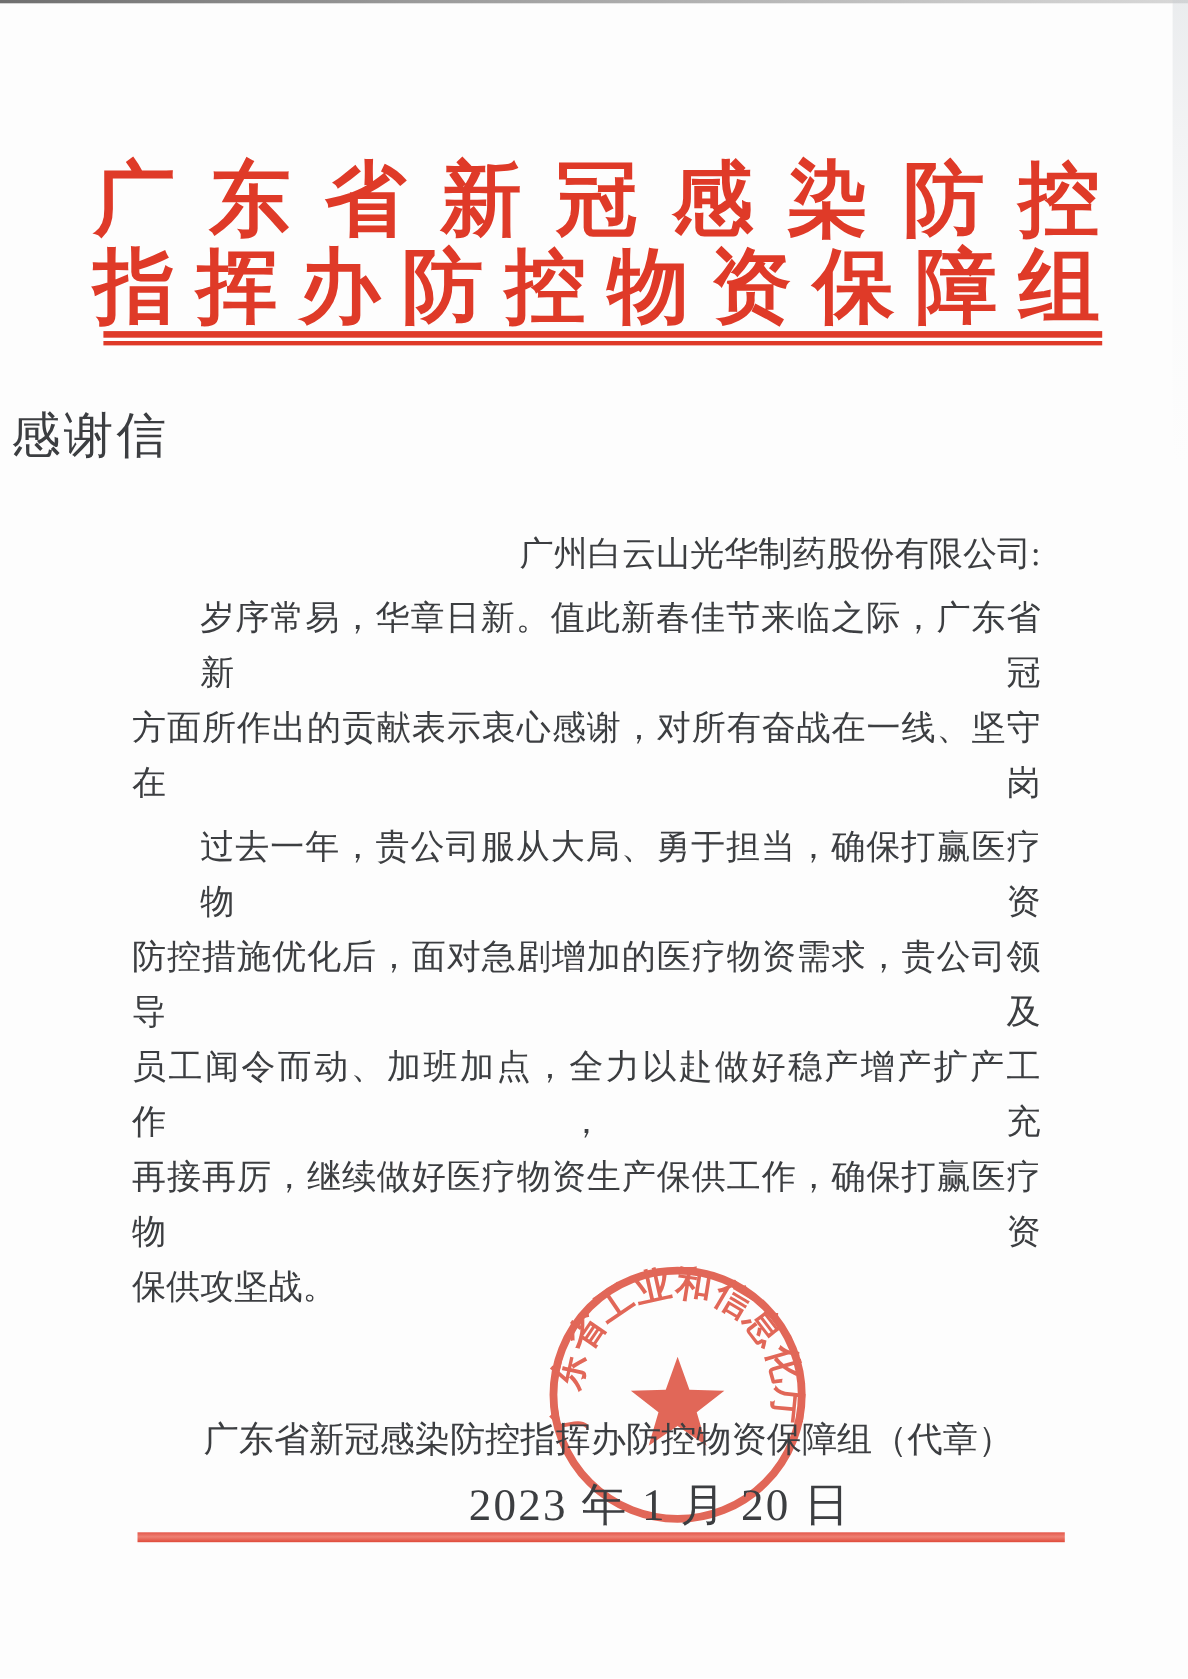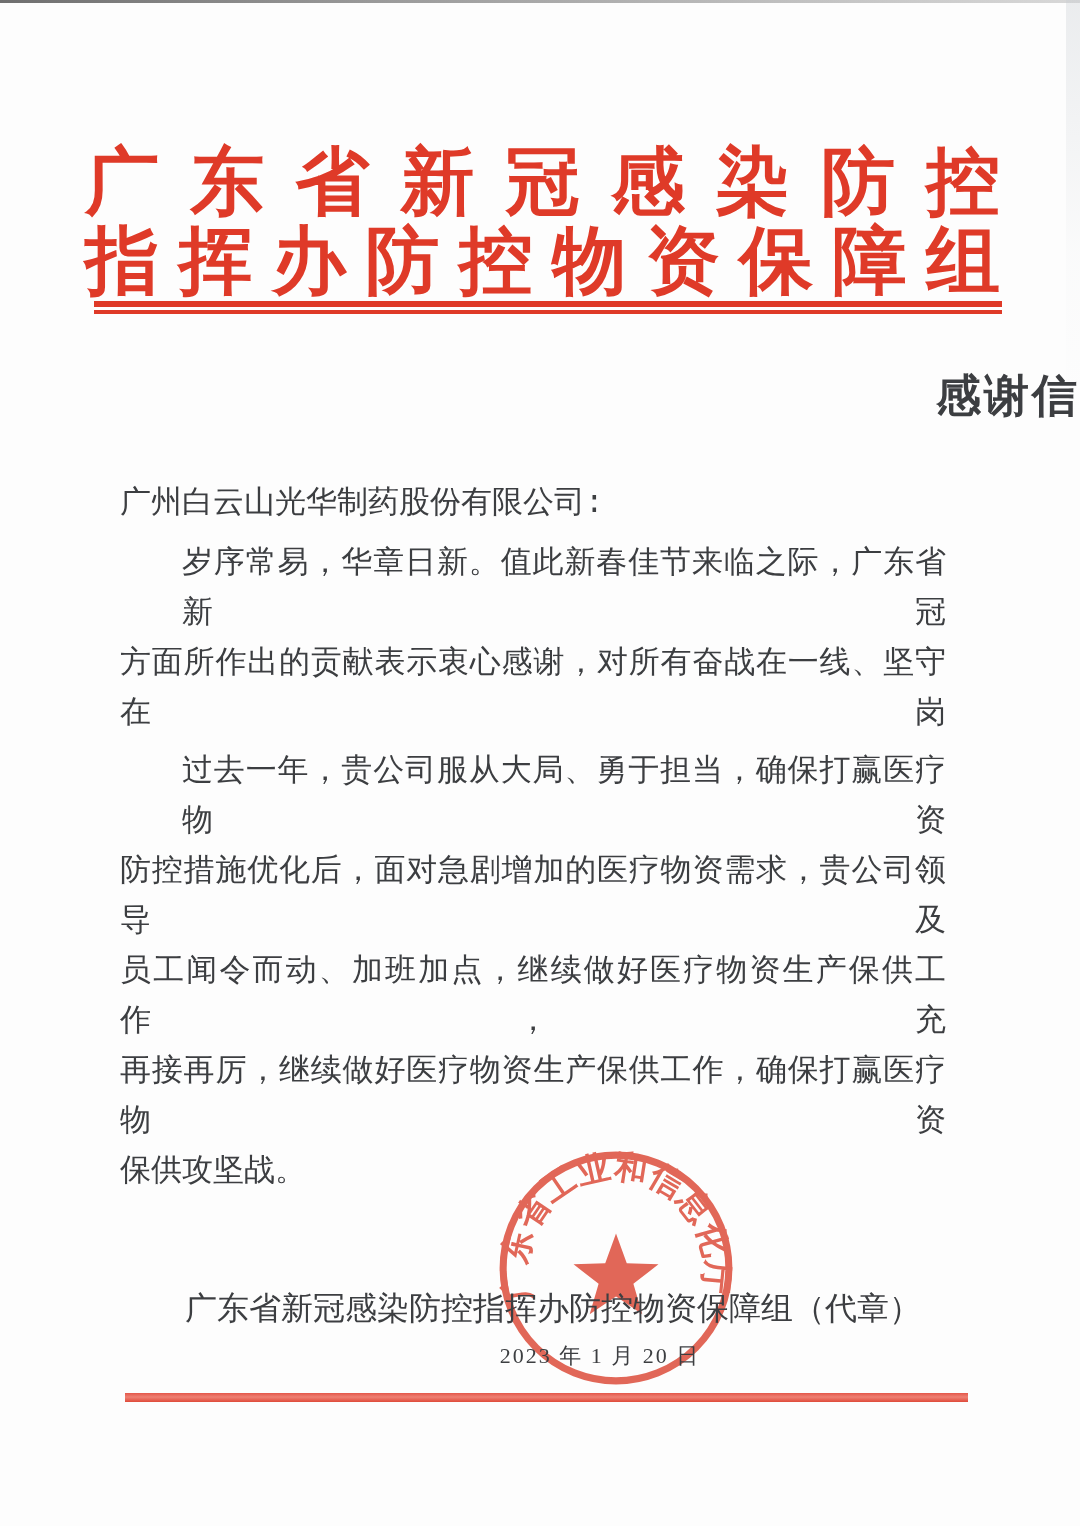--- a/index.html
+++ b/index.html
@@ -52,40 +52,39 @@
     background: #ffffff;
     border-top: 6px solid var(--letterhead-red, #df3a28);
     border-bottom: 4px solid var(--letterhead-red, #df3a28);
   }
   
   .doc-title {
     position: absolute;
     top: 366px;
     left: 0;
     width: 100%;
-    text-align: right;
+    text-align: left;
     text-indent: 10px;
     font-size: 45px;
-    font-weight: 700;
+    font-weight: 400;
     letter-spacing: 3px;
     color: var(--text-dark, #3c3e41);
   }
   
   .body-block {
     position: absolute;
     top: 479px;
     left: 120px;
     width: 826px;
     color: var(--text-dark, #3c3e41);
     font-size: 31px;
     line-height: 50px;
   }
   .addressee {
-    text-align: left;
-    font-family: Liberation Mono, monospace;
+    text-align: right;
   }
   .para { margin-top: 8px; }
   .line { }
   .line.fill {
     text-align: justify;
     text-align-last: justify;
   }
   .line.indent {
     padding-left: 62px;
   }
@@ -101,21 +100,21 @@
     font-size: 32px;
     color: var(--text-dark, #3c3e41);
     z-index: 3;
   }
   .date-line {
     position: absolute;
     top: 1341px;
     left: 120px;
     width: 960px;
     text-align: center;
-    font-size: 22px;
+    font-size: 41px;
     letter-spacing: 2px;
     color: var(--text-dark, #3c3e41);
     z-index: 3;
   }
   
   .seal {
     position: absolute;
     left: 494px;
     top: 1146px;
     width: 244px;
@@ -180,21 +179,21 @@
   <div class="body-block">
     <div class="line addressee">广州白云山光华制药股份有限公司:</div>
     <div>
         <div class="para">
           <div class="line fill indent">岁序常易，华章日新。值此新春佳节来临之际，广东省新冠</div>
           <div class="line fill">方面所作出的贡献表示衷心感谢，对所有奋战在一线、坚守在岗</div>
         </div>
         <div class="para">
           <div class="line fill indent">过去一年，贵公司服从大局、勇于担当，确保打赢医疗物资</div>
           <div class="line fill">防控措施优化后，面对急剧增加的医疗物资需求，贵公司领导及</div>
-          <div class="line fill">员工闻令而动、加班加点，继续做好医疗物资生产保供工作，充</div>
+          <div class="line fill">员工闻令而动、加班加点，全力以赴做好稳产增产扩产工作，充</div>
           <div class="line fill">再接再厉，继续做好医疗物资生产保供工作，确保打赢医疗物资</div>
           <div class="line">保供攻坚战。</div>
         </div>
       </div>
   </div>
 
   <svg class="seal" viewBox="0 0 240 240">
     <circle cx="120" cy="120" r="111" fill="none" stroke="#dc4734" stroke-width="7"></circle>
     <polygon fill="#dc4734" points="120,86 130.6,115.4 161.8,116.4 137.1,135.6 145.9,165.6 120,148 94.1,165.6 102.9,135.6 78.2,116.4 109.4,115.4"></polygon>
     <defs>

